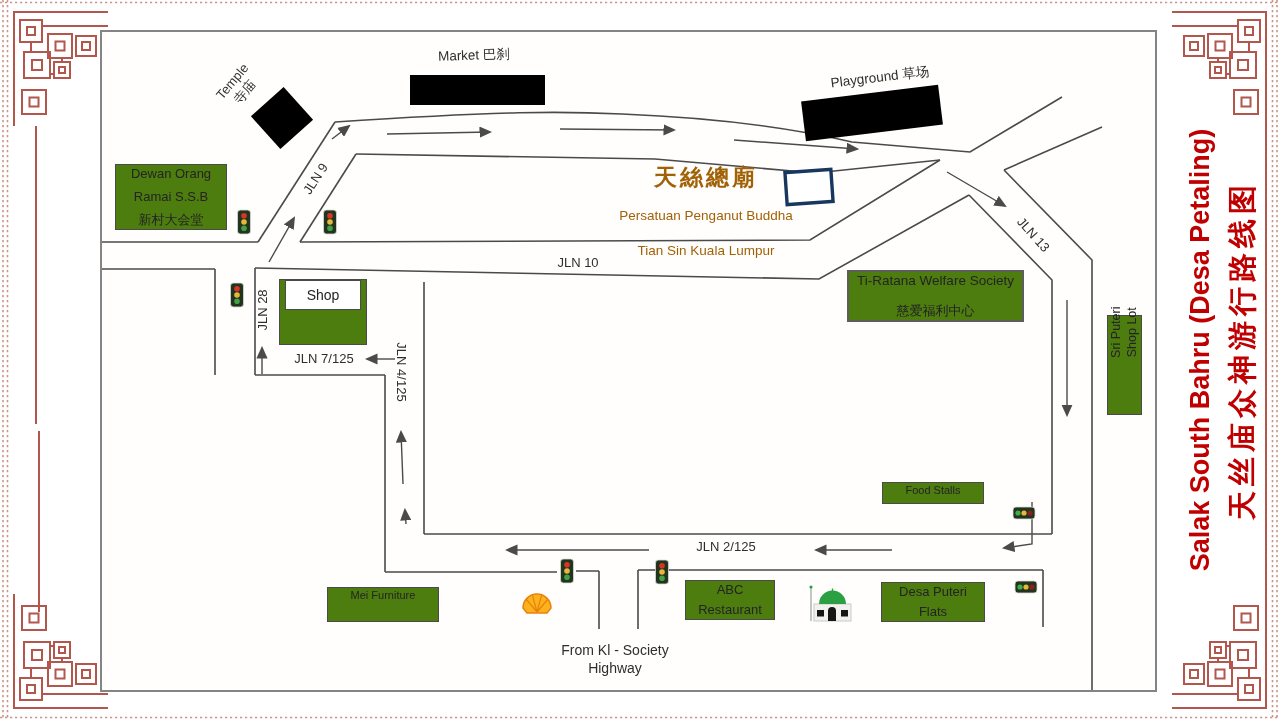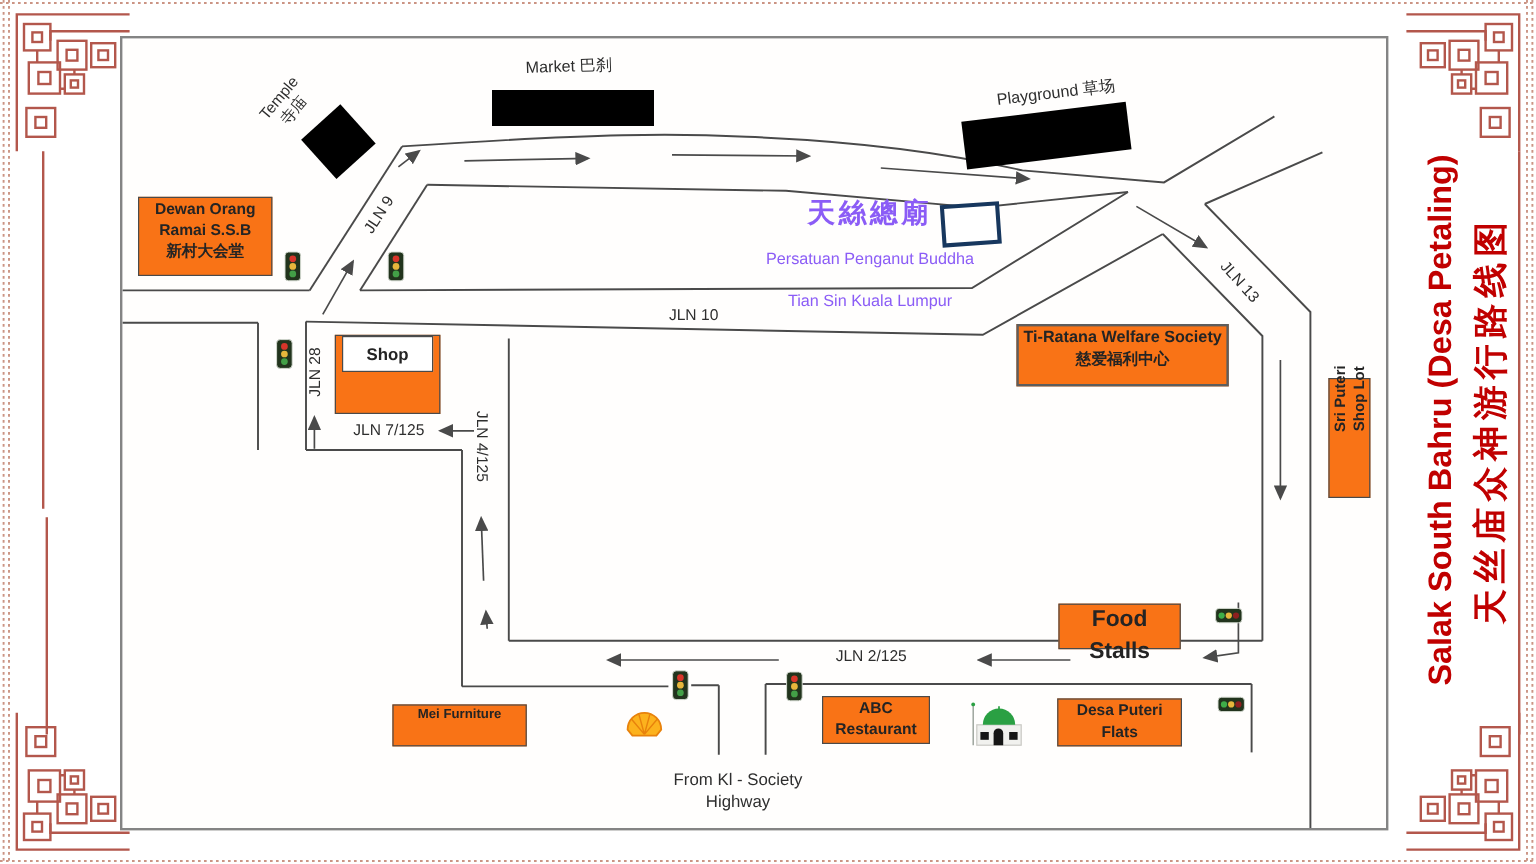--- a/index.html
+++ b/index.html
@@ -22,23 +22,23 @@
   }
   .lbl.rot-m50{transform:translate(-50%,-50%) rotate(-50deg);}
   .lbl.rot-m57{transform:translate(-50%,-50%) rotate(-57deg);}
   .lbl.rot-m90{transform:translate(-50%,-50%) rotate(-90deg);}
   .lbl.rot-p90{transform:translate(-50%,-50%) rotate(90deg);}
   .lbl.rot-p48{transform:translate(-50%,-50%) rotate(48deg);}
   .lbl.rot-m7{transform:translate(-50%,-50%) rotate(-7deg);}
   .lbl.rot-m2{transform:translate(-50%,-50%) rotate(-2deg);}
   
   .box{
-    position:absolute;border:1.5px solid #4a4a4a;background:#f97316;
-    display:flex;flex-direction:column;align-items:center;justify-content:flex-start;
-    text-align:center;color:#242424;font-size:13px;line-height:1.35;box-sizing:border-box;font-weight:bold;
+    position:absolute;border:1.5px solid #4a4a4a;background:#4d7c0f;
+    display:flex;flex-direction:column;align-items:center;justify-content:space-between;
+    text-align:center;color:#242424;font-size:13px;line-height:1.35;box-sizing:border-box;
   }
   .box.heavy{border:2px solid #5d5d5d;}
   .shop-inner{
     border:1.5px solid #4a4a4a;width:74px;height:28px;display:flex;
     align-items:center;justify-content:center;font-size:14px;background:#fff;
   }
   .rot-wrap{transform:rotate(-90deg);white-space:nowrap;font-size:12.5px;line-height:1.3;text-align:center;}
   
   .dest{
     position:absolute;transform:translate(-50%,-50%);text-align:center;white-space:nowrap;
@@ -203,21 +203,21 @@
     <div>慈爱福利中心</div>
   </div>
 
   <div class="box" style="left:1005px;top:283px;width:35px;height:100px">
     <div class="rot-wrap">
       <div>Sri Puteri</div>
       <div>Shop Lot</div>
     </div>
   </div>
 
-  <div class="box" style="left:780px;top:471px;width:102px;height:38px;font-size:19px">
+  <div class="box" style="left:780px;top:450px;width:102px;height:22px;font-size:11px">
     <div>Food Stalls</div>
   </div>
 
   <div class="box" style="left:225px;top:555px;width:112px;height:35px;font-size:11px">
     <div>Mei Furniture</div>
   </div>
 
   <div class="box" style="left:583px;top:548px;width:90px;height:40px">
     <div>ABC</div>
     <div>Restaurant</div>
@@ -238,21 +238,21 @@
   <div class="lbl rot-m7" style="left:778px;top:46px;font-size:13.5px">Playground 草场</div>
 
   <div class="lbl rot-m57" style="left:214px;top:147px">JLN 9</div>
   <div class="lbl" style="left:476px;top:231px">JLN 10</div>
   <div class="lbl rot-p48" style="left:931px;top:203px">JLN 13</div>
   <div class="lbl rot-m90" style="left:161px;top:278px">JLN 28</div>
   <div class="lbl" style="left:222px;top:327px">JLN 7/125</div>
   <div class="lbl rot-p90" style="left:299px;top:340px">JLN 4/125</div>
   <div class="lbl" style="left:624px;top:515px">JLN 2/125</div>
 
-  <div class="dest" style="left:623px;top:179px;color:#8b5cf6">
+  <div class="dest" style="left:604px;top:179px;color:#a16207">
     <div class="t1">天絲總廟</div>
     <div class="t2">Persatuan Penganut Buddha</div>
     <div class="t2">Tian Sin Kuala Lumpur</div>
   </div>
 
   <div class="lbl" style="left:513px;top:627px;font-size:14px">
     <div>From Kl - Society</div>
     <div>Highway</div>
   </div>
 

